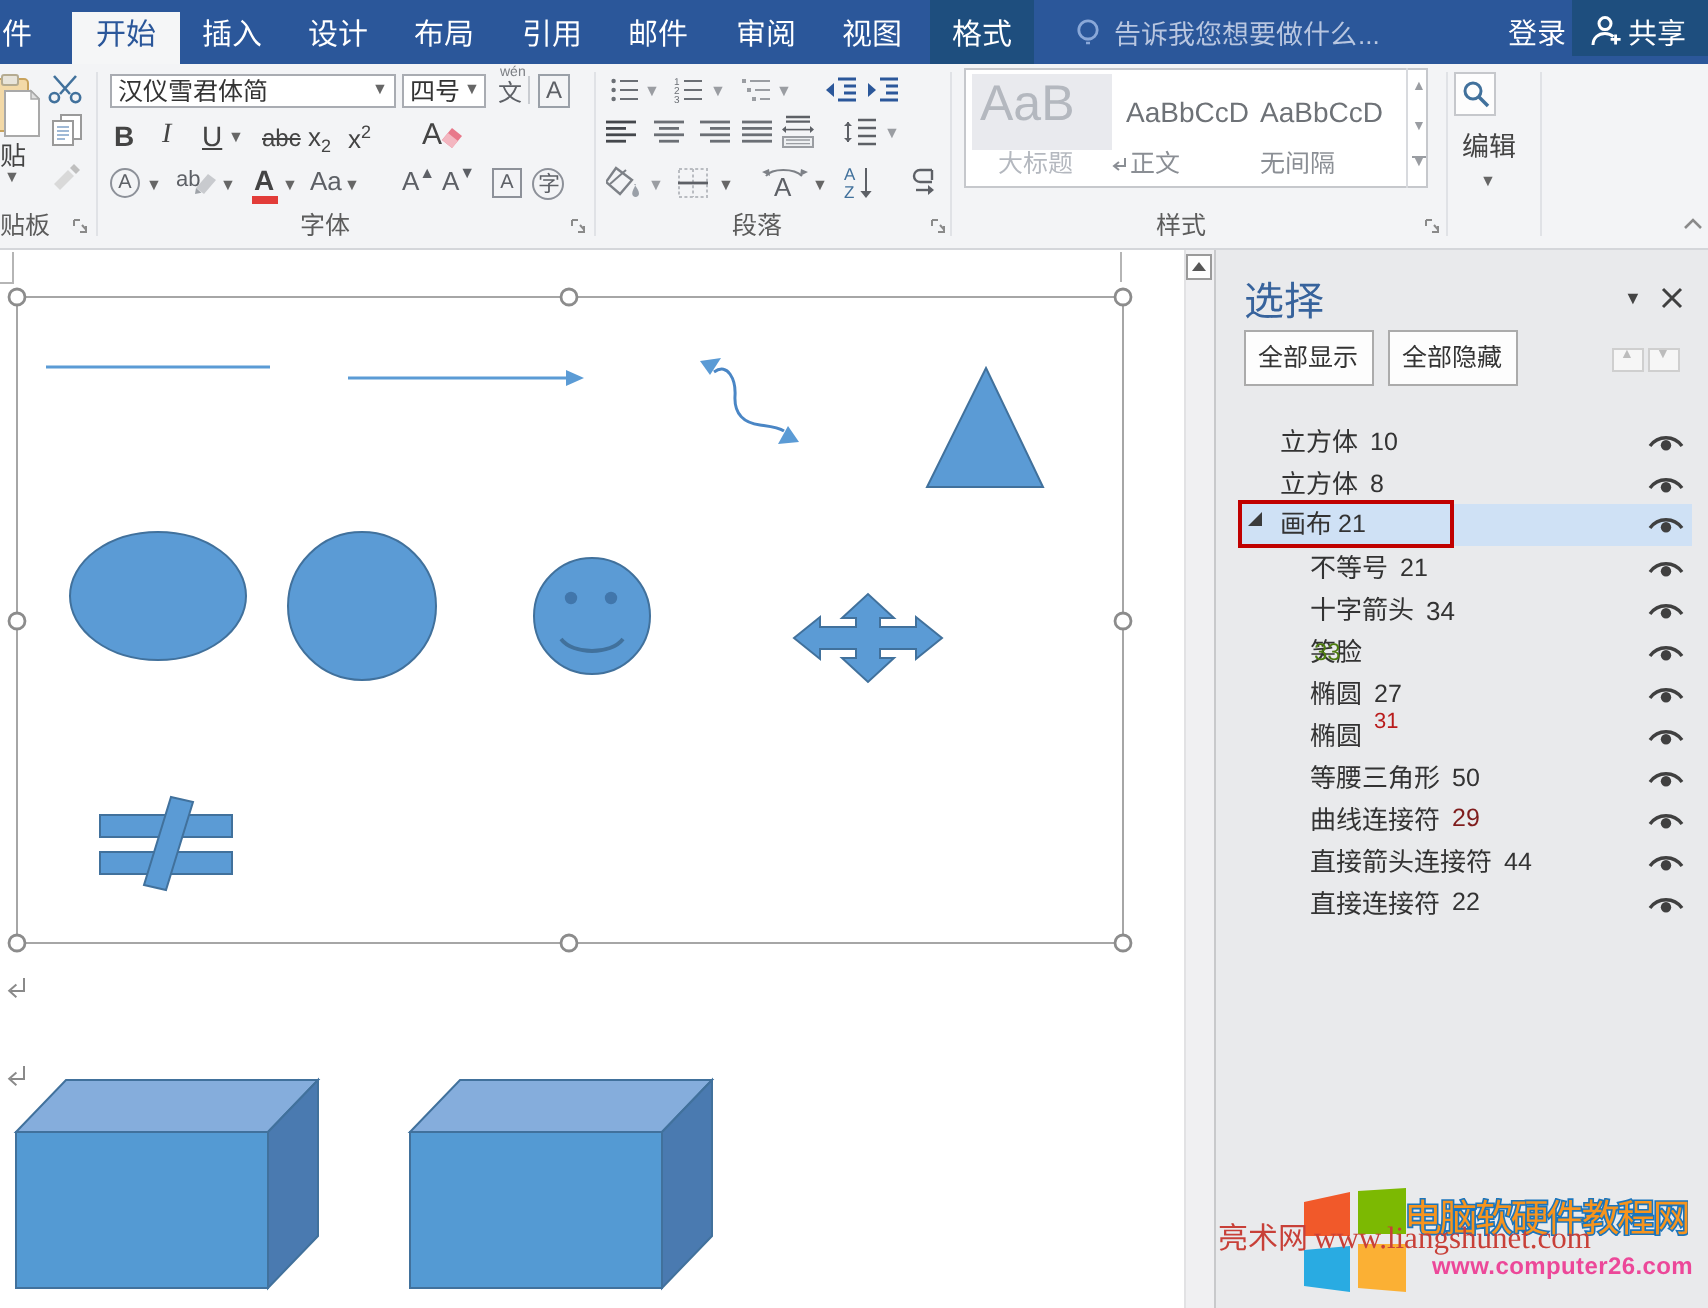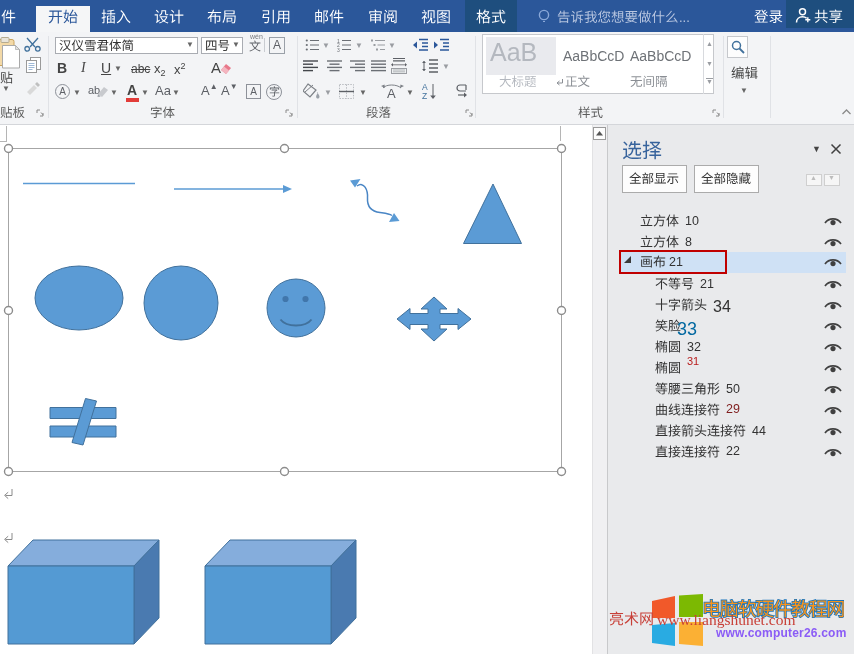--- a/index.html
+++ b/index.html
@@ -559,39 +559,39 @@
 <svg class="ab" style="left:824px;top:278.5px" width="18" height="11" viewBox="0 0 18 11">
     <path d="M1 7C5 1.5 13 1.5 17 7" fill="none" stroke="#404040" stroke-width="1.7"></path>
     <circle cx="9" cy="6.6" r="2.6" fill="#404040"></circle>
   </svg>
 <svg class="ck" width="52" height="13" viewBox="0 -880 4000 1000" fill="#333" style="position:absolute;left:655px;top:297.5px">
     <use href="#g5341"></use>
     <use href="#g5B57" x="1000"></use>
     <use href="#g7BAD" x="2000"></use>
     <use href="#g5934" x="3000"></use>
   </svg>
-<div class="t" style="left:713px;top:297.5px;color:#333;font-size:16px">34</div>
+<div class="t" style="left:713px;top:297.5px;color:#333;font-size:13px">34</div>
 <svg class="ab" style="left:824px;top:299.5px" width="18" height="11" viewBox="0 0 18 11">
     <path d="M1 7C5 1.5 13 1.5 17 7" fill="none" stroke="#404040" stroke-width="1.7"></path>
     <circle cx="9" cy="6.6" r="2.6" fill="#404040"></circle>
   </svg>
 <svg class="ck" width="26" height="13" viewBox="0 -880 2000 1000" fill="#333" style="position:absolute;left:655px;top:318.5px">
     <use href="#g7B11"></use>
     <use href="#g8138" x="1000"></use>
   </svg>
-<div class="t" style="left:677px;top:318.5px;color:#0369a1;font-size:18px">33</div>
+<div class="t" style="left:657px;top:318.5px;color:#4d7c0f;font-size:12px">33</div>
 <svg class="ab" style="left:824px;top:320.5px" width="18" height="11" viewBox="0 0 18 11">
     <path d="M1 7C5 1.5 13 1.5 17 7" fill="none" stroke="#404040" stroke-width="1.7"></path>
     <circle cx="9" cy="6.6" r="2.6" fill="#404040"></circle>
   </svg>
 <svg class="ck" width="26" height="13" viewBox="0 -880 2000 1000" fill="#333" style="position:absolute;left:655px;top:339.5px">
     <use href="#g692D"></use>
     <use href="#g5706" x="1000"></use>
   </svg>
-<div class="t" style="left:687px;top:339.5px;color:#333;font-size:12.5px">32</div>
+<div class="t" style="left:687px;top:339.5px;color:#333;font-size:12.5px">27</div>
 <svg class="ab" style="left:824px;top:341.5px" width="18" height="11" viewBox="0 0 18 11">
     <path d="M1 7C5 1.5 13 1.5 17 7" fill="none" stroke="#404040" stroke-width="1.7"></path>
     <circle cx="9" cy="6.6" r="2.6" fill="#404040"></circle>
   </svg>
 <svg class="ck" width="26" height="13" viewBox="0 -880 2000 1000" fill="#333" style="position:absolute;left:655px;top:360.5px">
     <use href="#g692D"></use>
     <use href="#g5706" x="1000"></use>
   </svg>
 <div class="t" style="left:687px;top:355px;color:#b91c1c;font-size:11px">31</div>
 <svg class="ab" style="left:824px;top:362.5px" width="18" height="11" viewBox="0 0 18 11">
@@ -657,18 +657,18 @@
 <svg class="ck" width="142.12" height="19" viewBox="0 -880 7480 1000" fill="#f7941d" style="position:absolute;left:702px;top:599px;stroke:#1b75bc;stroke-width:85px;paint-order:stroke">
     <use href="#g7535"></use>
     <use href="#g8111" x="935"></use>
     <use href="#g8F6F" x="1870"></use>
     <use href="#g786C" x="2805"></use>
     <use href="#g4EF6" x="3740"></use>
     <use href="#g6559" x="4675"></use>
     <use href="#g7A0B" x="5610"></use>
     <use href="#g7F51" x="6545"></use>
   </svg>
-<div class="t" style="left:716px;top:626px;color:#8b5cf6;font-size:12px;font-weight:bold;font-family:'Liberation Sans',sans-serif;letter-spacing:.2px">www.computer26.com</div>
+<div class="t" style="left:716px;top:626px;color:#ec4899;font-size:12px;font-weight:bold;font-family:'Liberation Sans',sans-serif;letter-spacing:.2px">www.computer26.com</div>
 <svg class="ck" width="45" height="15" viewBox="0 -880 3000 1000" fill="#c84038" style="position:absolute;left:609px;top:611px">
     <use href="#g4EAE"></use>
     <use href="#g672F" x="1000"></use>
     <use href="#g7F51" x="2000"></use>
   </svg>
 <div class="t" style="left:657px;top:611px;color:#c84038;font-size:15.5px;font-family:'Liberation Serif',serif">www.liangshunet.com</div>
 </body></html>

